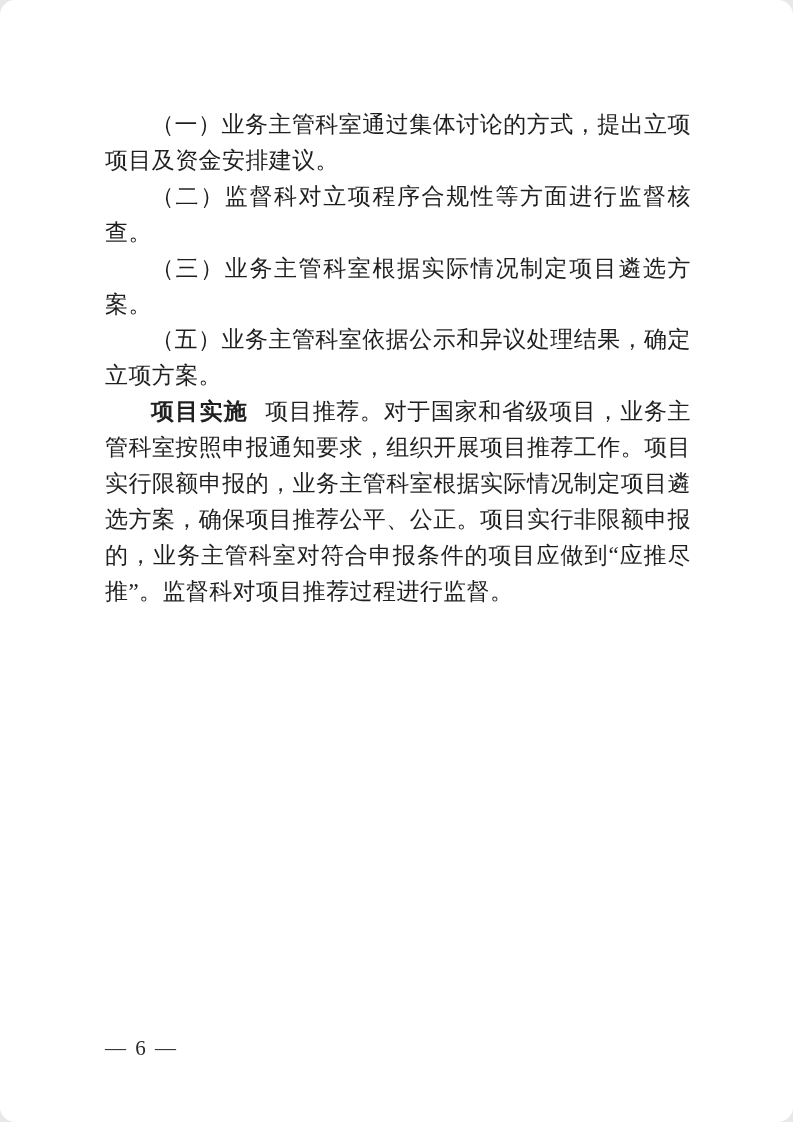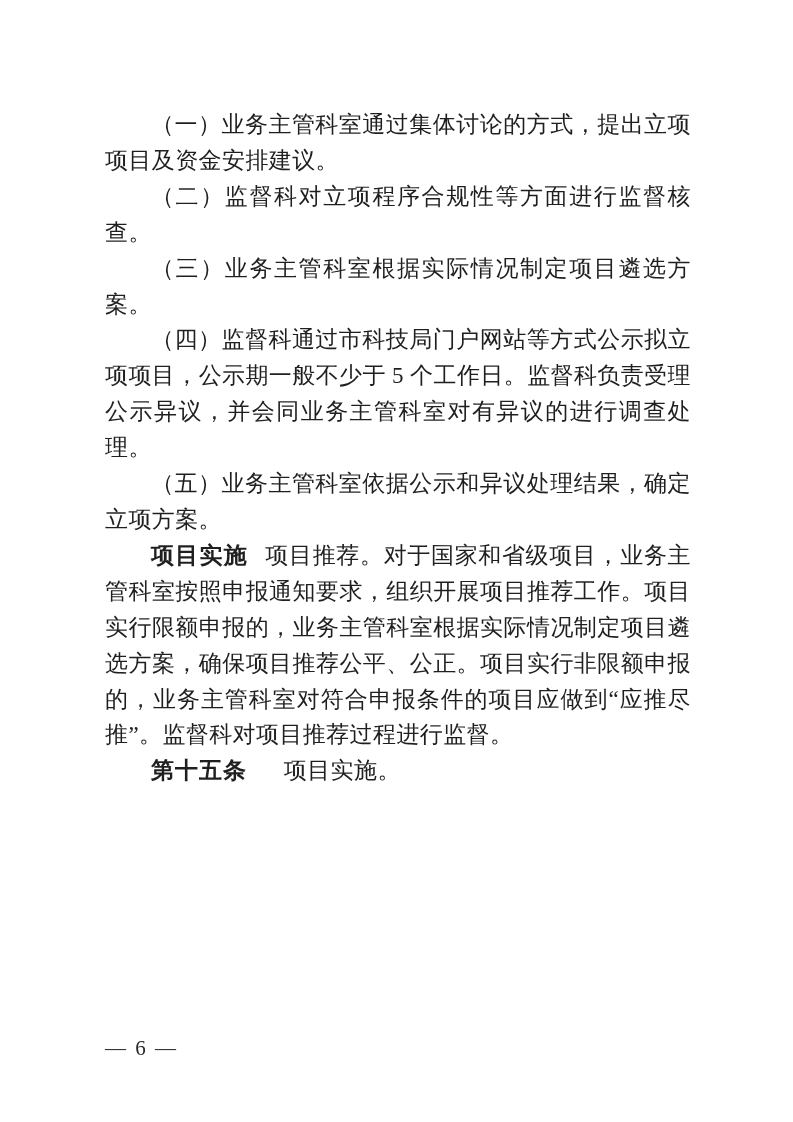--- a/index.html
+++ b/index.html
@@ -9,20 +9,21 @@
   }
   .page {
     position: relative;
     width: 793px;
     height: 1122px;
     margin: 0 auto;
     background: #ffffff;
     overflow: hidden;
     font-family: "Liberation Serif", "DejaVu Serif", serif;
     color: #1f1f1f;
+    border-radius: 15px;
   }
   .doc-body {
     position: absolute;
     left: 105px;
     top: 107px;
     width: 586px;
   }
   .para {
     margin: 0;
     font-size: 23px;
@@ -53,21 +54,19 @@
   }
 </style>
 </head>
 <body>
 
 <div class="page">
   <main class="doc-body">
     <p class="para"><b class="term"></b><span>（一）业务主管科室通过集体讨论的方式，提出立项项目及资金安排建议。</span></p>
     <p class="para"><b class="term"></b><span>（二）监督科对立项程序合规性等方面进行监督核查。</span></p>
     <p class="para"><b class="term"></b><span>（三）业务主管科室根据实际情况制定项目遴选方案。</span></p>
-    <p class="para"><b class="term"></b><span>（四）监督科通过市科技局门户网站等方式公示拟立项项目，公示期一般不少于 5 个工作日。监督科负责受理公示异议，并会同业务主管科室对有异议的进行调查处理。</span></p>
     <p class="para"><b class="term"></b><span>（五）业务主管科室依据公示和异议处理结果，确定立项方案。</span></p>
     <p class="para"><b class="term">项目实施</b><span>项目推荐。对于国家和省级项目，业务主管科室按照申报通知要求，组织开展项目推荐工作。项目实行限额申报的，业务主管科室根据实际情况制定项目遴选方案，确保项目推荐公平、公正。项目实行非限额申报的，业务主管科室对符合申报条件的项目应做到“应推尽推”。监督科对项目推荐过程进行监督。</span></p>
-    <p class="para gap-wide"><b class="term">第十五条</b><span>项目实施。</span></p>
   </main>
   <footer class="page-footer">
     <span>— 6 —</span>
   </footer>
 </div>
 
 </body></html>

